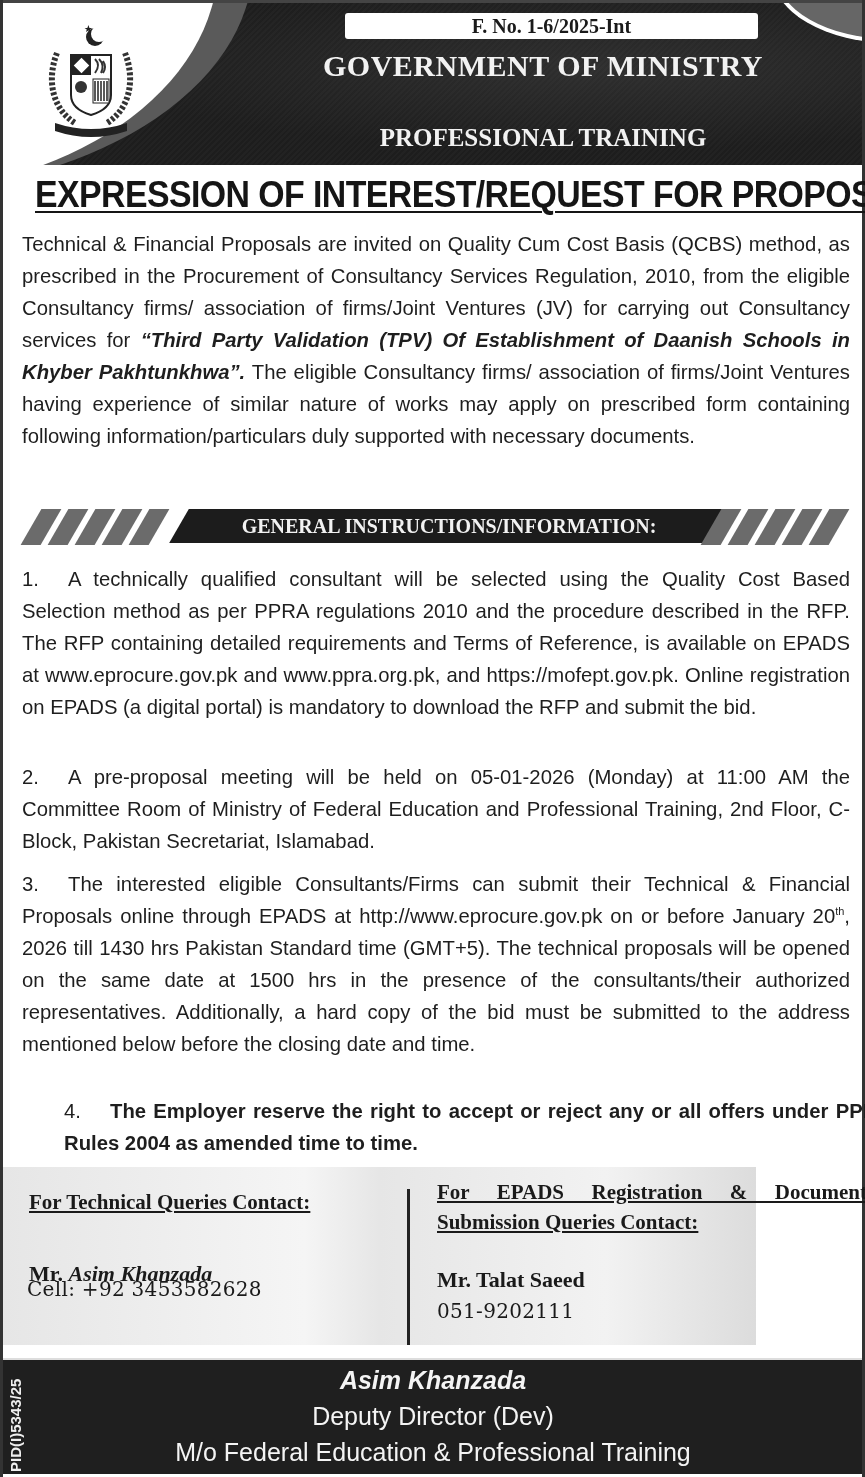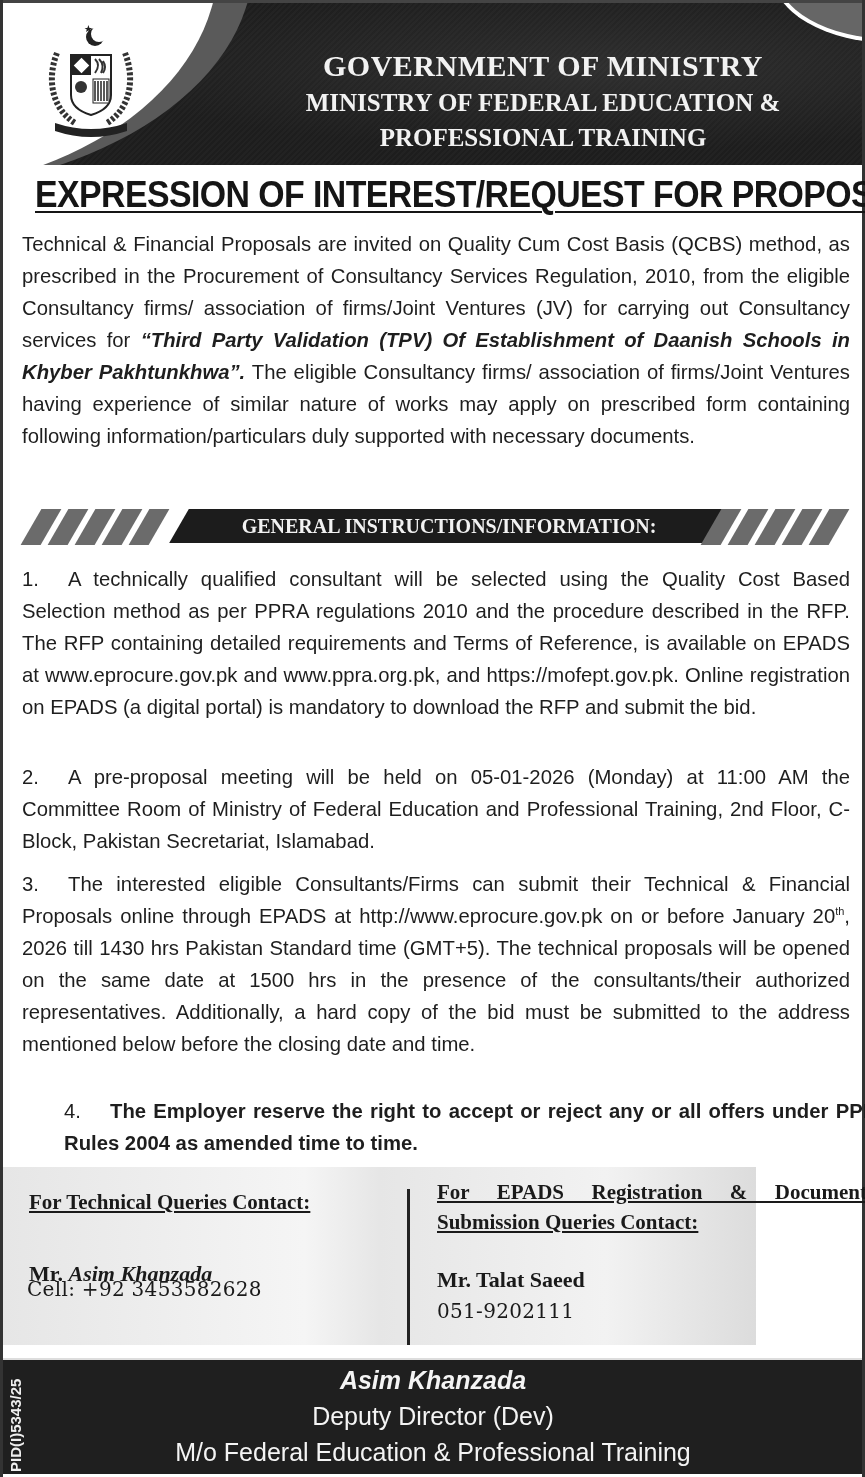--- a/index.html
+++ b/index.html
@@ -150,22 +150,22 @@
       <rect x="27" y="33" width="19" height="19" fill="#222"></rect>
       <rect x="31" y="37" width="11" height="11" fill="#fff" transform="rotate(45 36.5 42.5)"></rect>
       <path d="M50 36 q6 6 0 14 M54 36 q6 6 2 14 M58 38 q4 6 0 12" stroke="#333" stroke-width="2" fill="none"></path>
       <circle cx="36" cy="64" r="6" fill="#333"></circle>
       <rect x="48" y="56" width="16" height="24" fill="#fff" stroke="#222"></rect>
       <path d="M50 58 V78 M53 58 V78 M56 58 V78 M59 58 V78 M62 58 V78" stroke="#222" stroke-width="1.5"></path>
 
       <path d="M10 100 Q46 112 82 100 L82 108 Q46 120 10 108 Z" fill="#222"></path>
     </svg>
 
+    <div class="fileno-box">F. No. 1-6/2025-Int</div>
     <div class="hdr-line hdr-gov">GOVERNMENT OF MINISTRY</div>
-    <div class="hdr-line hdr-min1">MINISTRY OF FEDERAL EDUCATION &amp;</div>
     <div class="hdr-line hdr-min2">PROFESSIONAL TRAINING</div>
   </div>
 
   <div class="title">EXPRESSION OF INTEREST/REQUEST FOR PROPOSAL</div>
 
   <p class="para intro"><span>Technical &amp; Financial Proposals are invited on Quality Cum Cost Basis (QCBS) method, as prescribed in the Procurement of Consultancy Services Regulation, 2010, from the eligible Consultancy firms/ association of firms/Joint Ventures (JV) for carrying out Consultancy services for </span><span class="bi">“Third Party Validation (TPV) Of Establishment of Daanish Schools in Khyber Pakhtunkhwa”.</span><span> The eligible Consultancy firms/ association of firms/Joint Ventures having experience of similar nature of works may apply on prescribed form containing following information/particulars duly supported with necessary documents.</span></p>
 
   <div class="banner">
     <div class="stripes left">
         <span></span>

